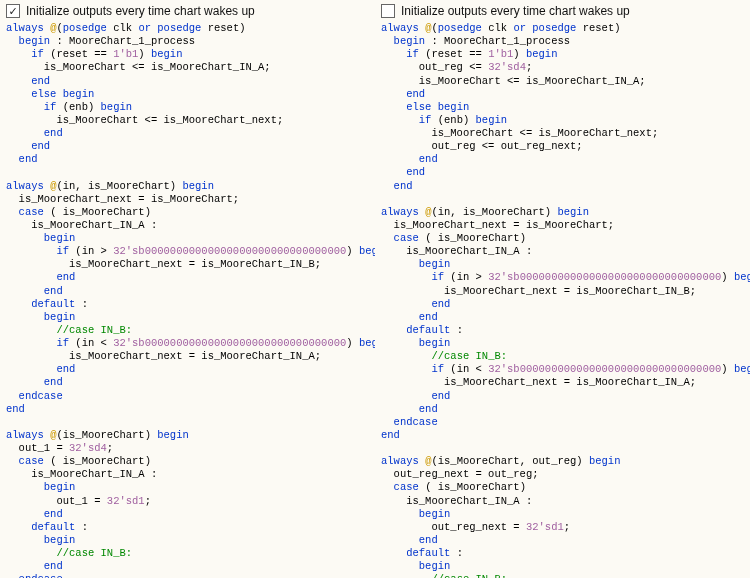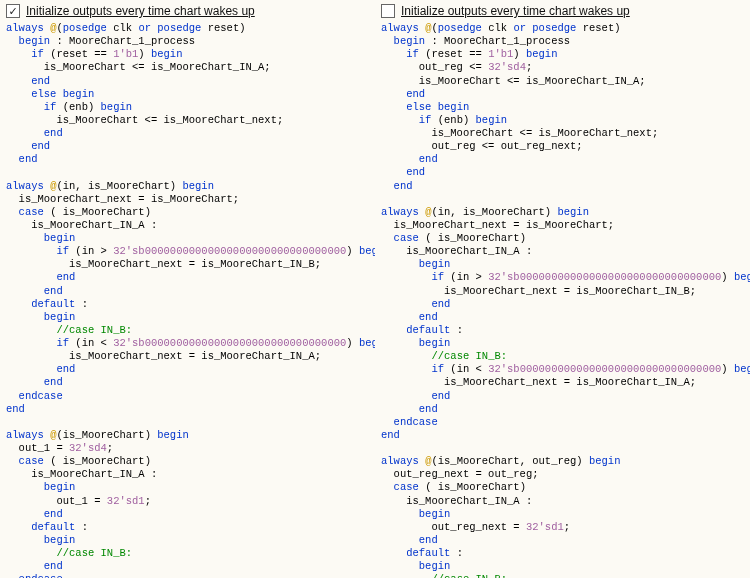--- a/index.html
+++ b/index.html
@@ -1,20 +1,20 @@
 <!DOCTYPE html>
 <html><head>
 <meta charset="utf-8">
 <style>
   html,body{margin:0;padding:0;background:#fcfaf4;font-family:Tahoma,Geneva,sans-serif;font-size:11px;color:#000;}
   .page{display:flex;width:750px;height:578px;overflow:hidden;}
   .col{flex:0 0 50%;box-sizing:border-box;padding:4px 6px 6px 6px;overflow:hidden;}
   .header{display:flex;align-items:center;gap:6px;margin-bottom:4px;}
   .chk{display:inline-flex;width:14px;height:14px;border:1px solid #666;box-sizing:border-box;align-items:center;justify-content:center;font-size:11px;line-height:1;background:#fff;color:#222;}
-  .header-label{font-size:12px;color:#111;text-decoration:underline;}
+  .header-label{font-size:12px;color:#111;}
   pre.code{margin:0;font-family:"Courier New",monospace;font-size:10.5px;line-height:1.25;white-space:pre;color:#000;}
   pre.code i{font-style:normal;}
   .kw{color:#0033cc;}   
   .at{color:#cc9900;}   
   .str{color:#a060a0;}  
   .cmt{color:#008800;}  
 </style>
 </head>
 <body>
 

